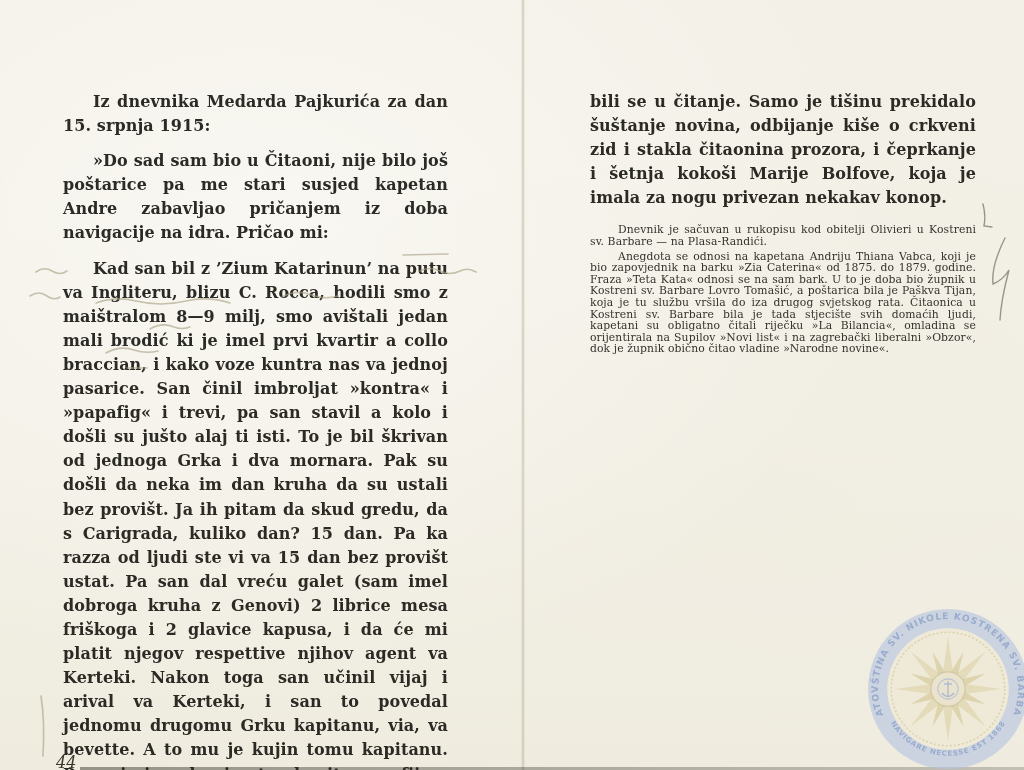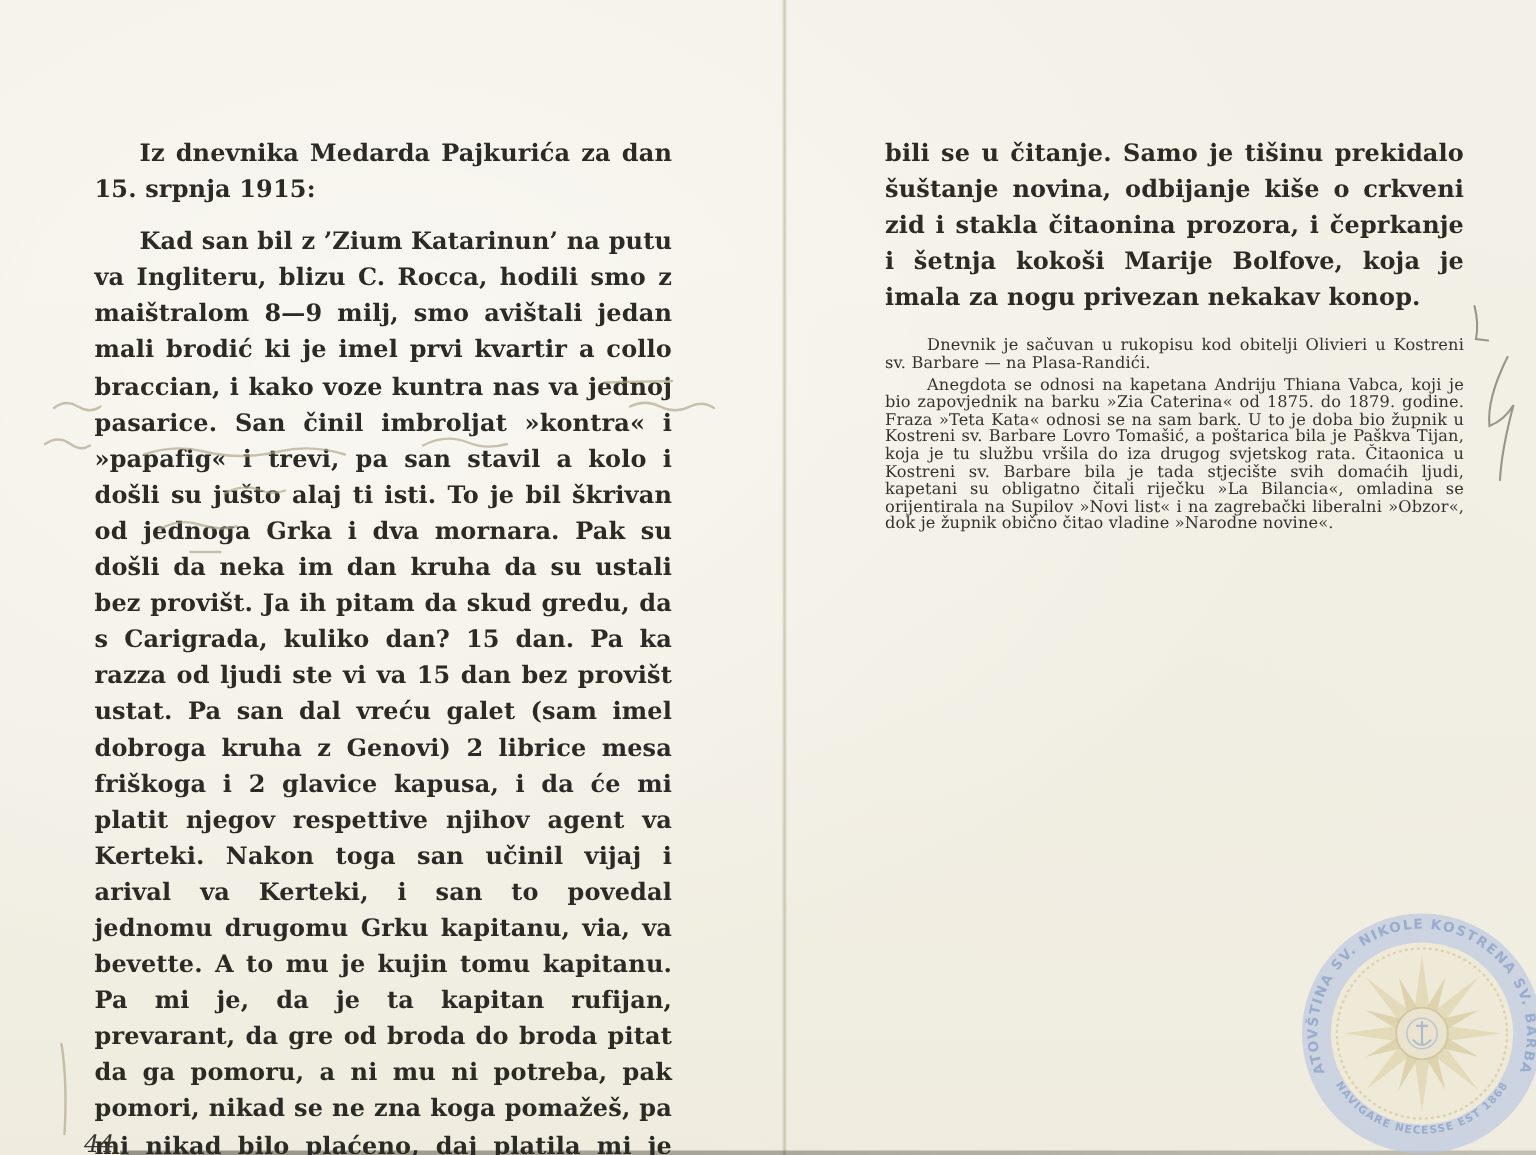--- a/index.html
+++ b/index.html
@@ -75,20 +75,21 @@
 <body>
 
 <div id="scan">
 
   <div class="gutter"></div>
   <div class="bottom-edge"></div>
 
   <div class="page page-left">
     <div class="body-text">
       <p>Iz dnevnika Medarda Pajkurića za dan 15. srpnja 1915:</p>
+      <p>»Do sad sam bio u Čitaoni, nije bilo još poštarice pa me stari susjed kapetan Andre zabavljao pričanjem iz doba navigacije na idra. Pričao mi:</p>
       <p>Kad san bil z ’Zium Katarinun’ na putu va Ingliteru, blizu C. Rocca, hodili smo z maištralom 8—9 milj, smo avištali jedan mali brodić ki je imel prvi kvartir a collo braccian, i kako voze kuntra nas va jednoj pasarice. San činil imbroljat »kontra« i »papafig« i trevi, pa san stavil a kolo i došli su jušto alaj ti isti. To je bil škrivan od jednoga Grka i dva mornara. Pak su došli da neka im dan kruha da su ustali bez provišt. Ja ih pitam da skud gredu, da s Carigrada, kuliko dan? 15 dan. Pa ka razza od ljudi ste vi va 15 dan bez provišt ustat. Pa san dal vreću galet (sam imel dobroga kruha z Genovi) 2 librice mesa friškoga i 2 glavice kapusa, i da će mi platit njegov respettive njihov agent va Kerteki. Nakon toga san učinil vijaj i arival va Kerteki, i san to povedal jednomu drugomu Grku kapitanu, via, va bevette. A to mu je kujin tomu kapitanu. Pa mi je, da je ta kapitan rufijan, prevarant, da gre od broda do broda pitat da ga pomoru, a ni mu ni potreba, pak pomori, nikad se ne zna koga pomažeš, pa mi nikad bilo plaćeno, daj platila mi je ’Teta Kata’.</p>
 
     </div>
   </div>
 
   <div class="page-number">44</div>
 
   <div class="page page-right">
     <div class="body-text">
       <p class="no-indent">bili se u čitanje. Samo je tišinu prekidalo šuštanje novina, odbijanje kiše o crkveni zid i stakla čitaonina prozora, i čeprkanje i šetnja kokoši Marije Bolfove, koja je imala za nogu privezan nekakav konop.</p>

